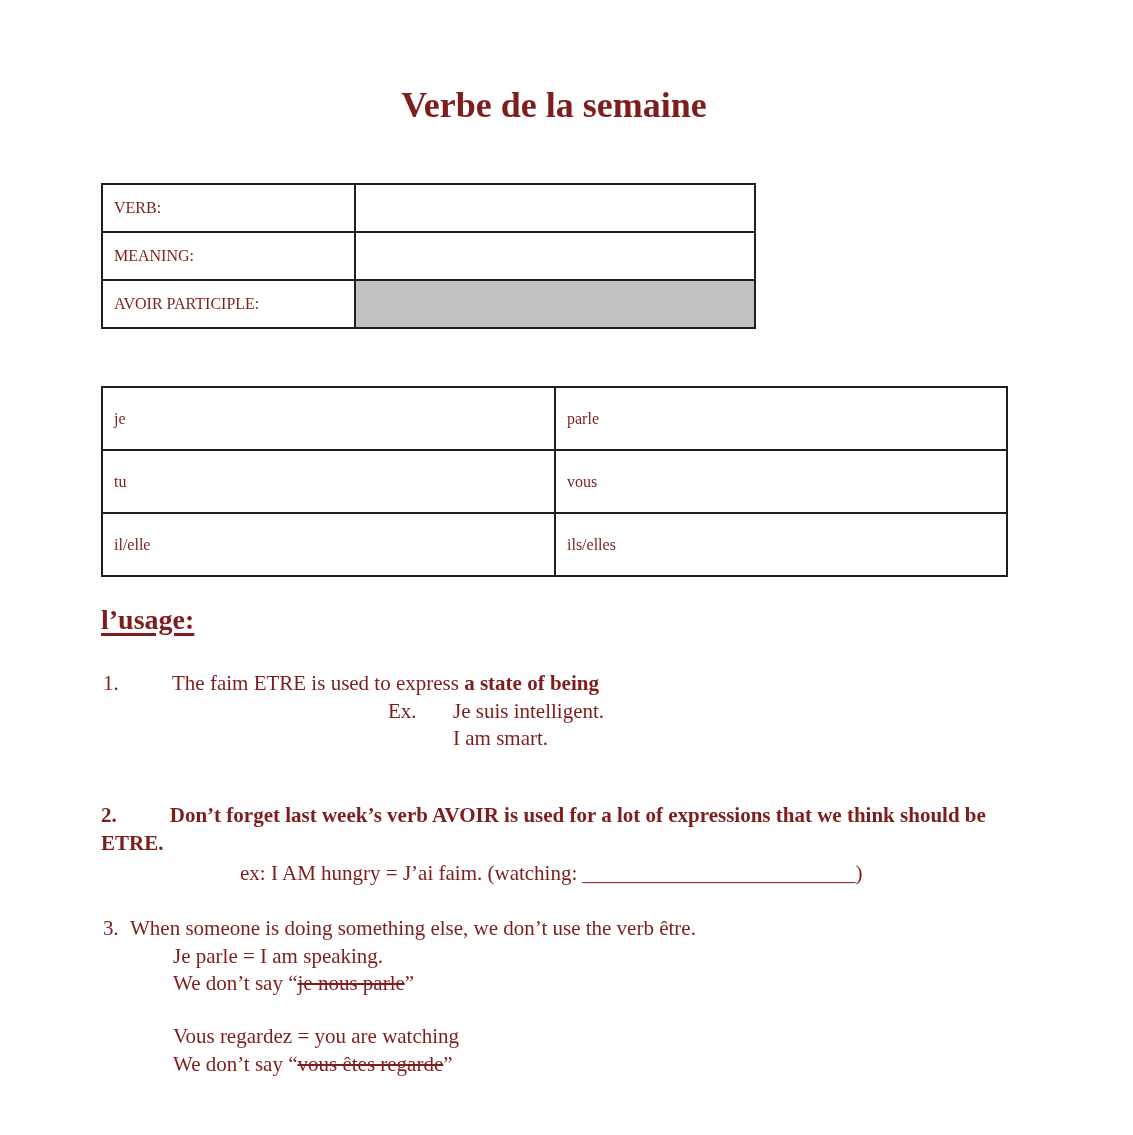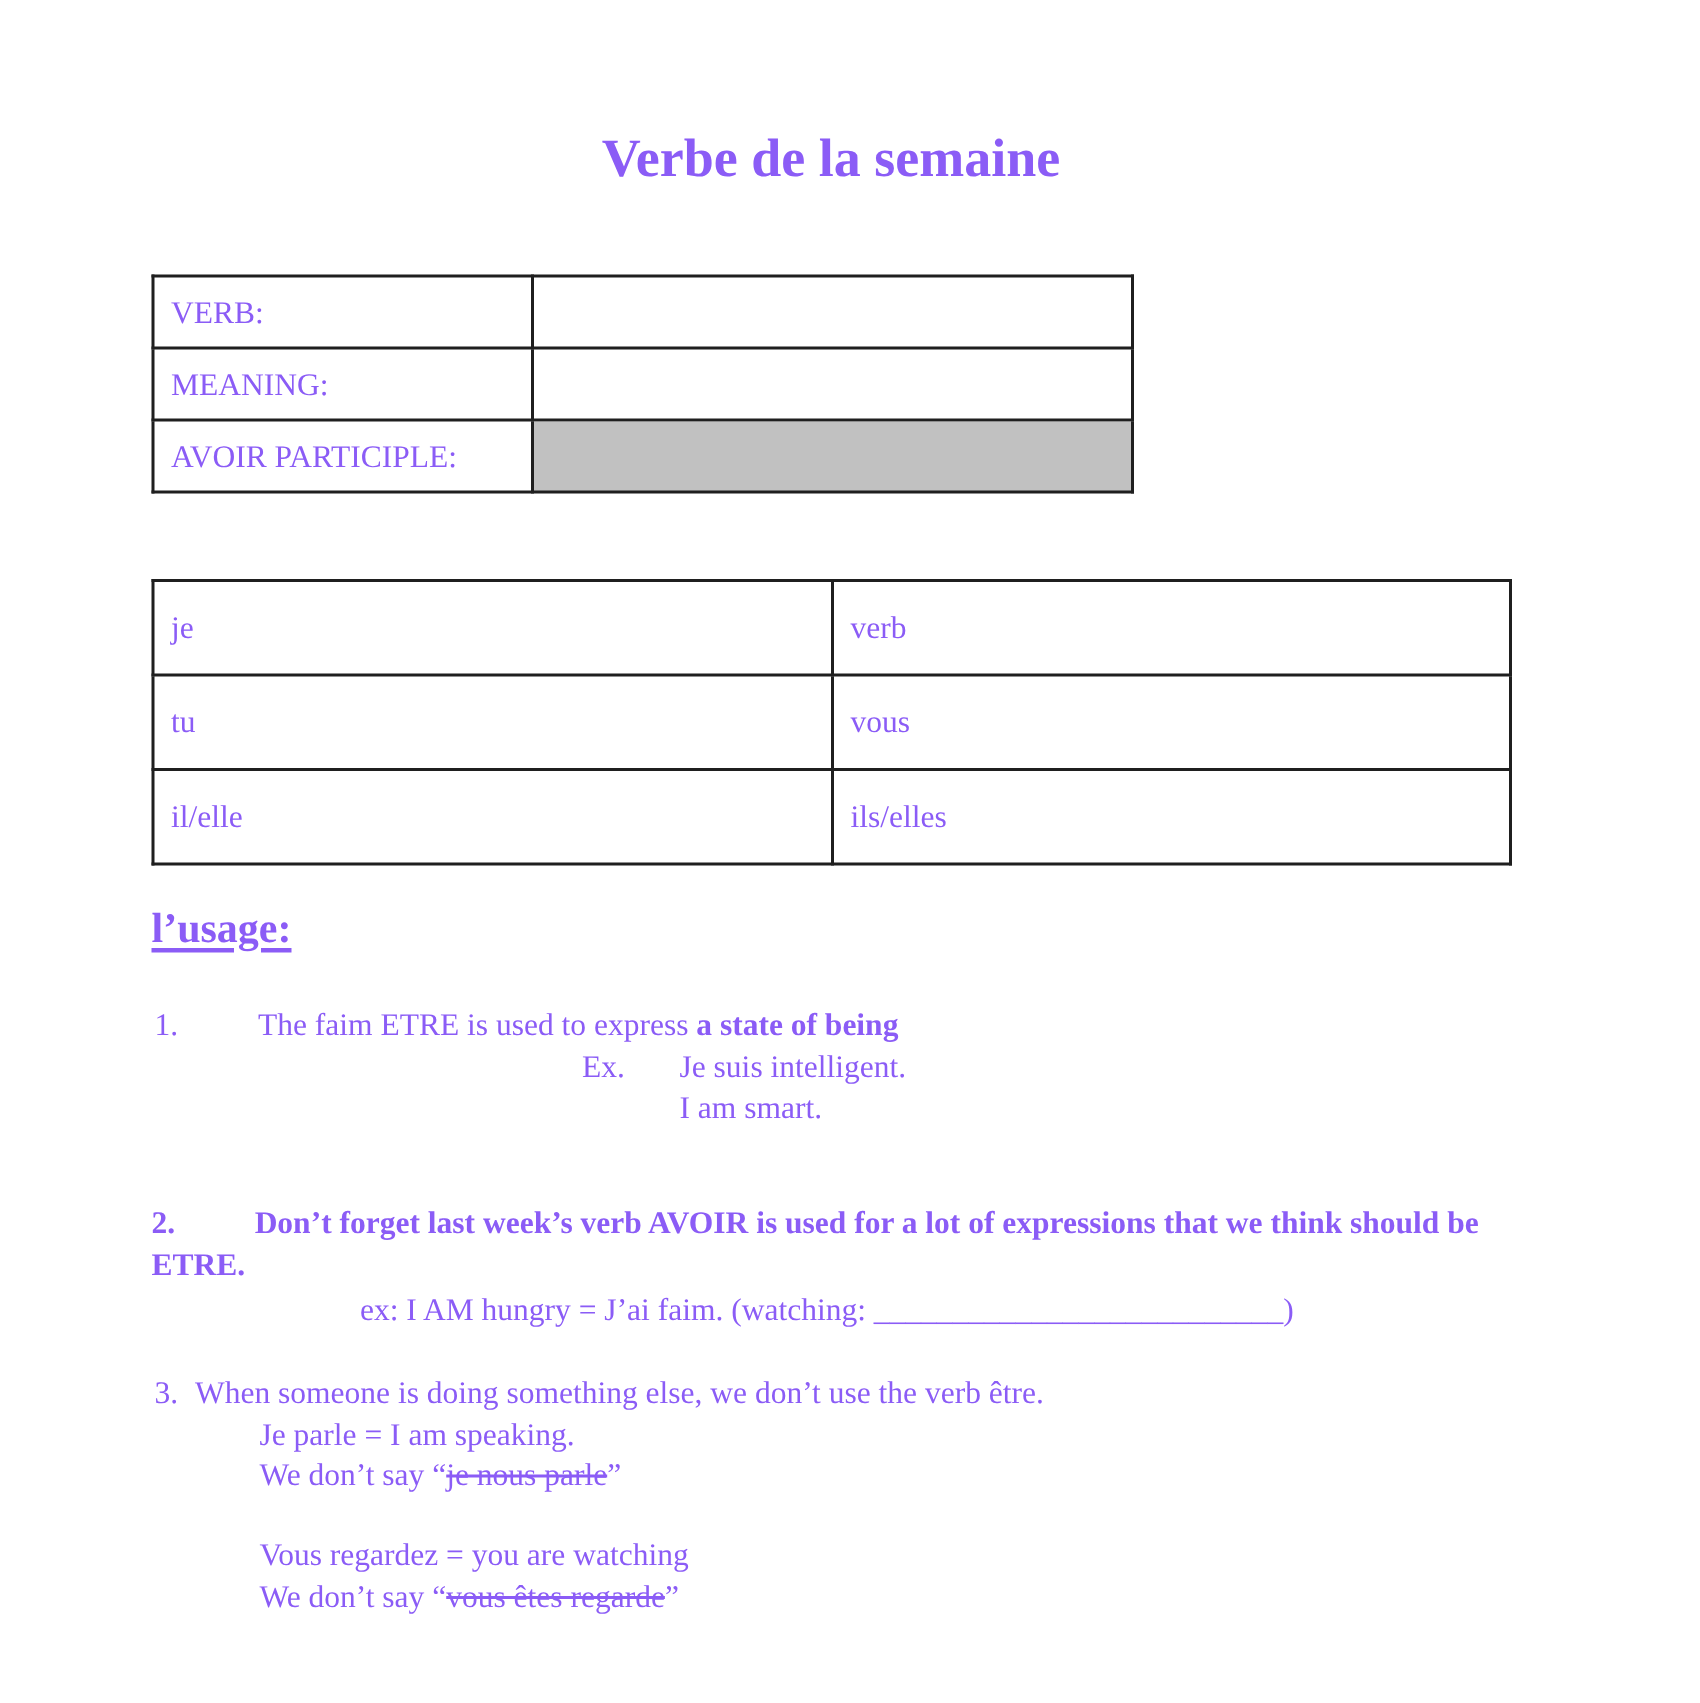--- a/index.html
+++ b/index.html
@@ -6,41 +6,41 @@
     margin: 0;
     padding: 0;
     background: #ffffff;
   }
   .page {
     position: relative;
     width: 1133px;
     height: 1088px;
     background: #ffffff;
     font-family: "Liberation Serif", "DejaVu Serif", serif;
-    color: #8b5cf6;
+    color: #7f1d1d;
     overflow: hidden;
   }
   .title {
     position: absolute;
     left: 101px;
     top: 84px;
     width: 906px;
     text-align: center;
     font-size: 36px;
     font-weight: bold;
     line-height: 1.2;
   }
   table.grid {
     position: absolute;
     border-collapse: collapse;
     table-layout: fixed;
   }
   table.grid td {
     border: 2px solid #1f1f1f;
-    font-size: 21px;
+    font-size: 16px;
     padding: 0 6px 0 11px;
     vertical-align: middle;
     overflow: hidden;
   }
   table.t1 { left: 101px; top: 183px; width: 653px; }
   table.t1 td { height: 46px; }
   table.t2 { left: 101px; top: 386px; width: 905px; }
   table.t2 td { height: 61px; }
   .shaded { background: #c1c1c1; }
   .heading {
@@ -104,21 +104,21 @@
     </table>
 
   <table class="grid t2">
     <colgroup>
         <col style="width:453px">
         <col style="width:452px">
       </colgroup>
     <tbody>
         <tr>
       <td>je</td>
-      <td>verb</td>
+      <td>parle</td>
     </tr>
     <tr>
       <td>tu</td>
       <td>vous</td>
     </tr>
     <tr>
       <td>il/elle</td>
       <td>ils/elles</td>
     </tr>
   </tbody>

